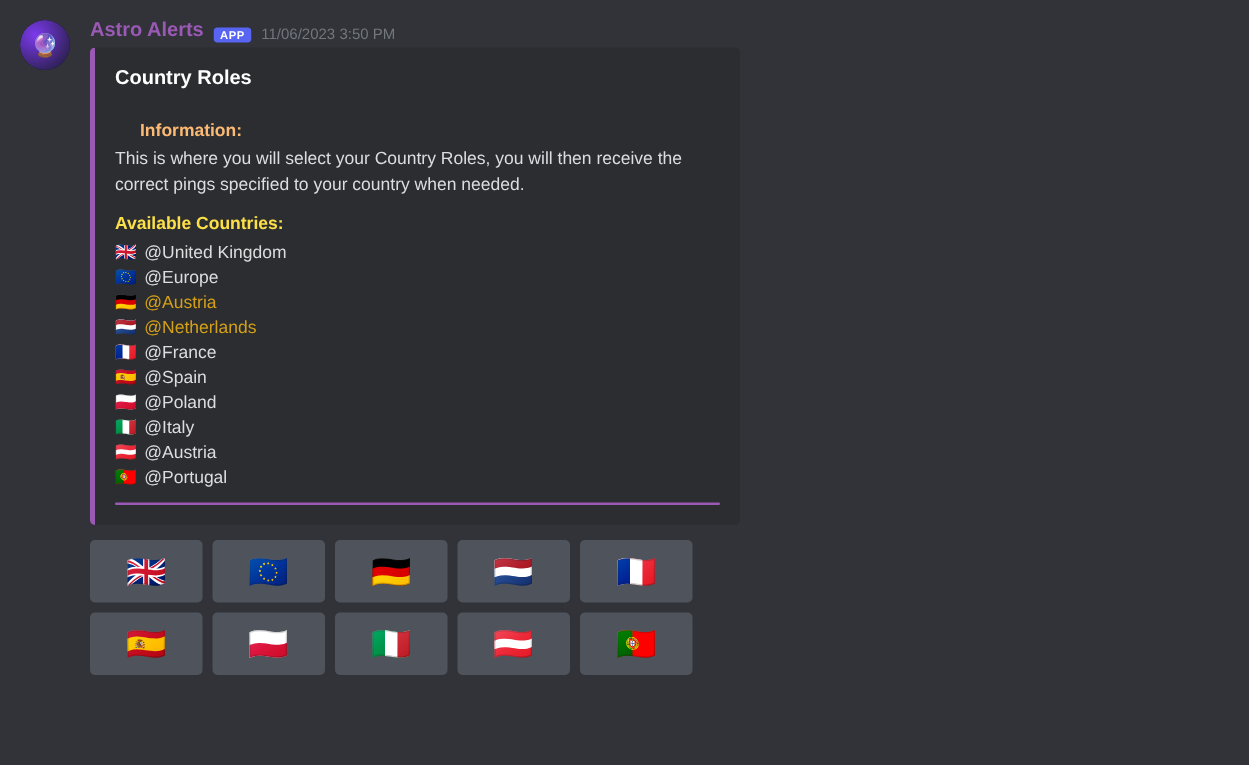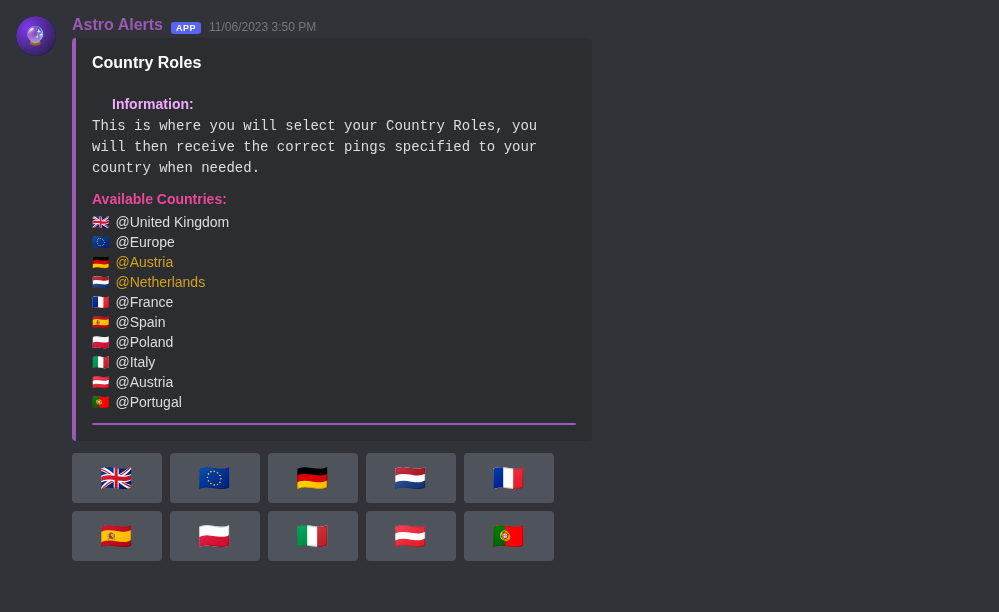--- a/index.html
+++ b/index.html
@@ -93,37 +93,36 @@
     .embed-title {
       font-size: 16px;
       font-weight: 700;
       color: #ffffff;
       margin-bottom: 24px;
     }
 
     .embed-field-name {
       font-size: 14px;
       font-weight: 700;
-      color: #f0abfc;
+      color: #fdba74;
       margin-bottom: 4px;
       padding-left: 20px;
     }
 
     .embed-field-value {
       font-size: 14px;
       color: #dcddde;
       margin-bottom: 12px;
       line-height: 1.5;
-      font-family: Liberation Mono, monospace;
     }
 
     .countries-title {
       font-size: 14px;
       font-weight: 700;
-      color: #ec4899;
+      color: #fde047;
       margin-bottom: 6px;
     }
 
     .country-list {
       list-style: none;
       display: flex;
       flex-direction: column;
       gap: 2px;
     }
 

